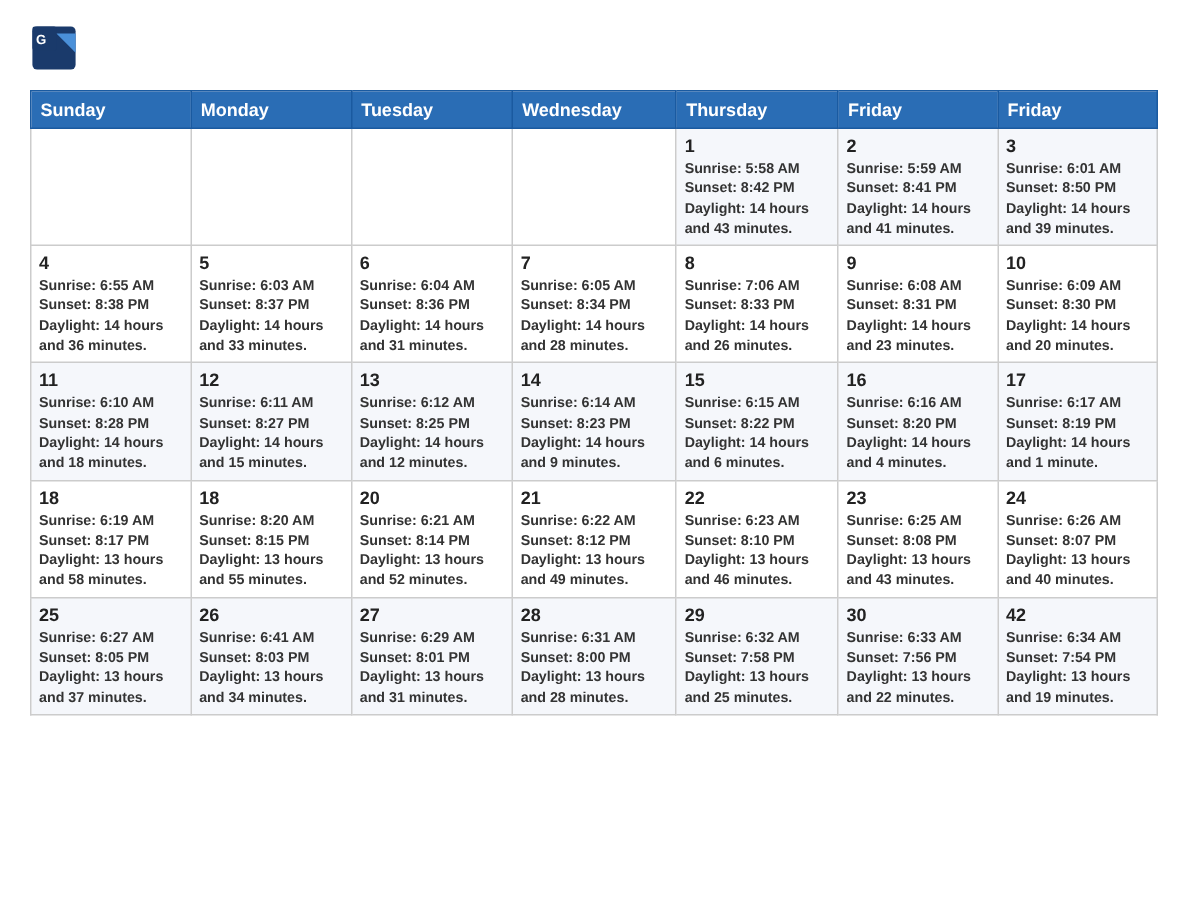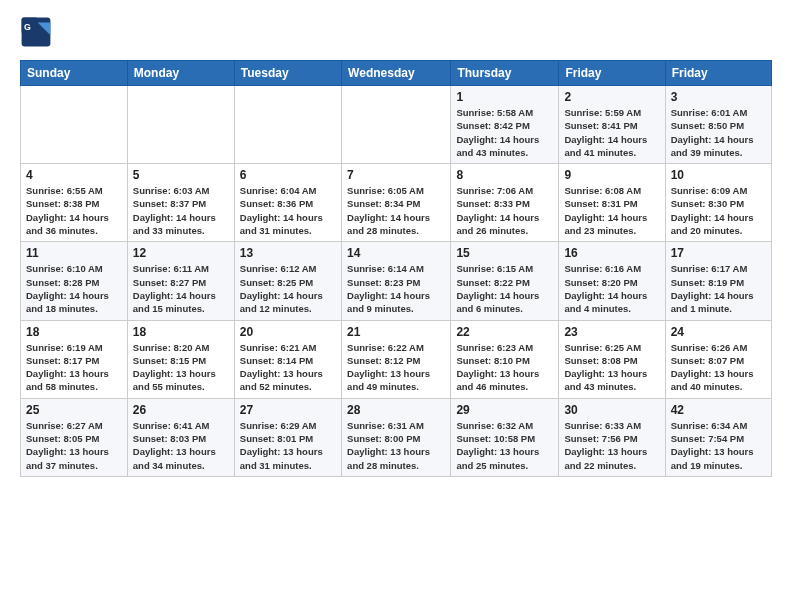--- a/index.html
+++ b/index.html
@@ -337,21 +337,21 @@
           <td>
             <span class="day-number">28</span>
             <div class="day-info">Sunrise: 6:31 AM
 Sunset: 8:00 PM
 Daylight: 13 hours
 and 28 minutes.</div>
           </td>
           <td>
             <span class="day-number">29</span>
             <div class="day-info">Sunrise: 6:32 AM
-Sunset: 10:58 PM
+Sunset: 7:58 PM
 Daylight: 13 hours
 and 25 minutes.</div>
           </td>
           <td>
             <span class="day-number">30</span>
             <div class="day-info">Sunrise: 6:33 AM
 Sunset: 7:56 PM
 Daylight: 13 hours
 and 22 minutes.</div>
           </td>

